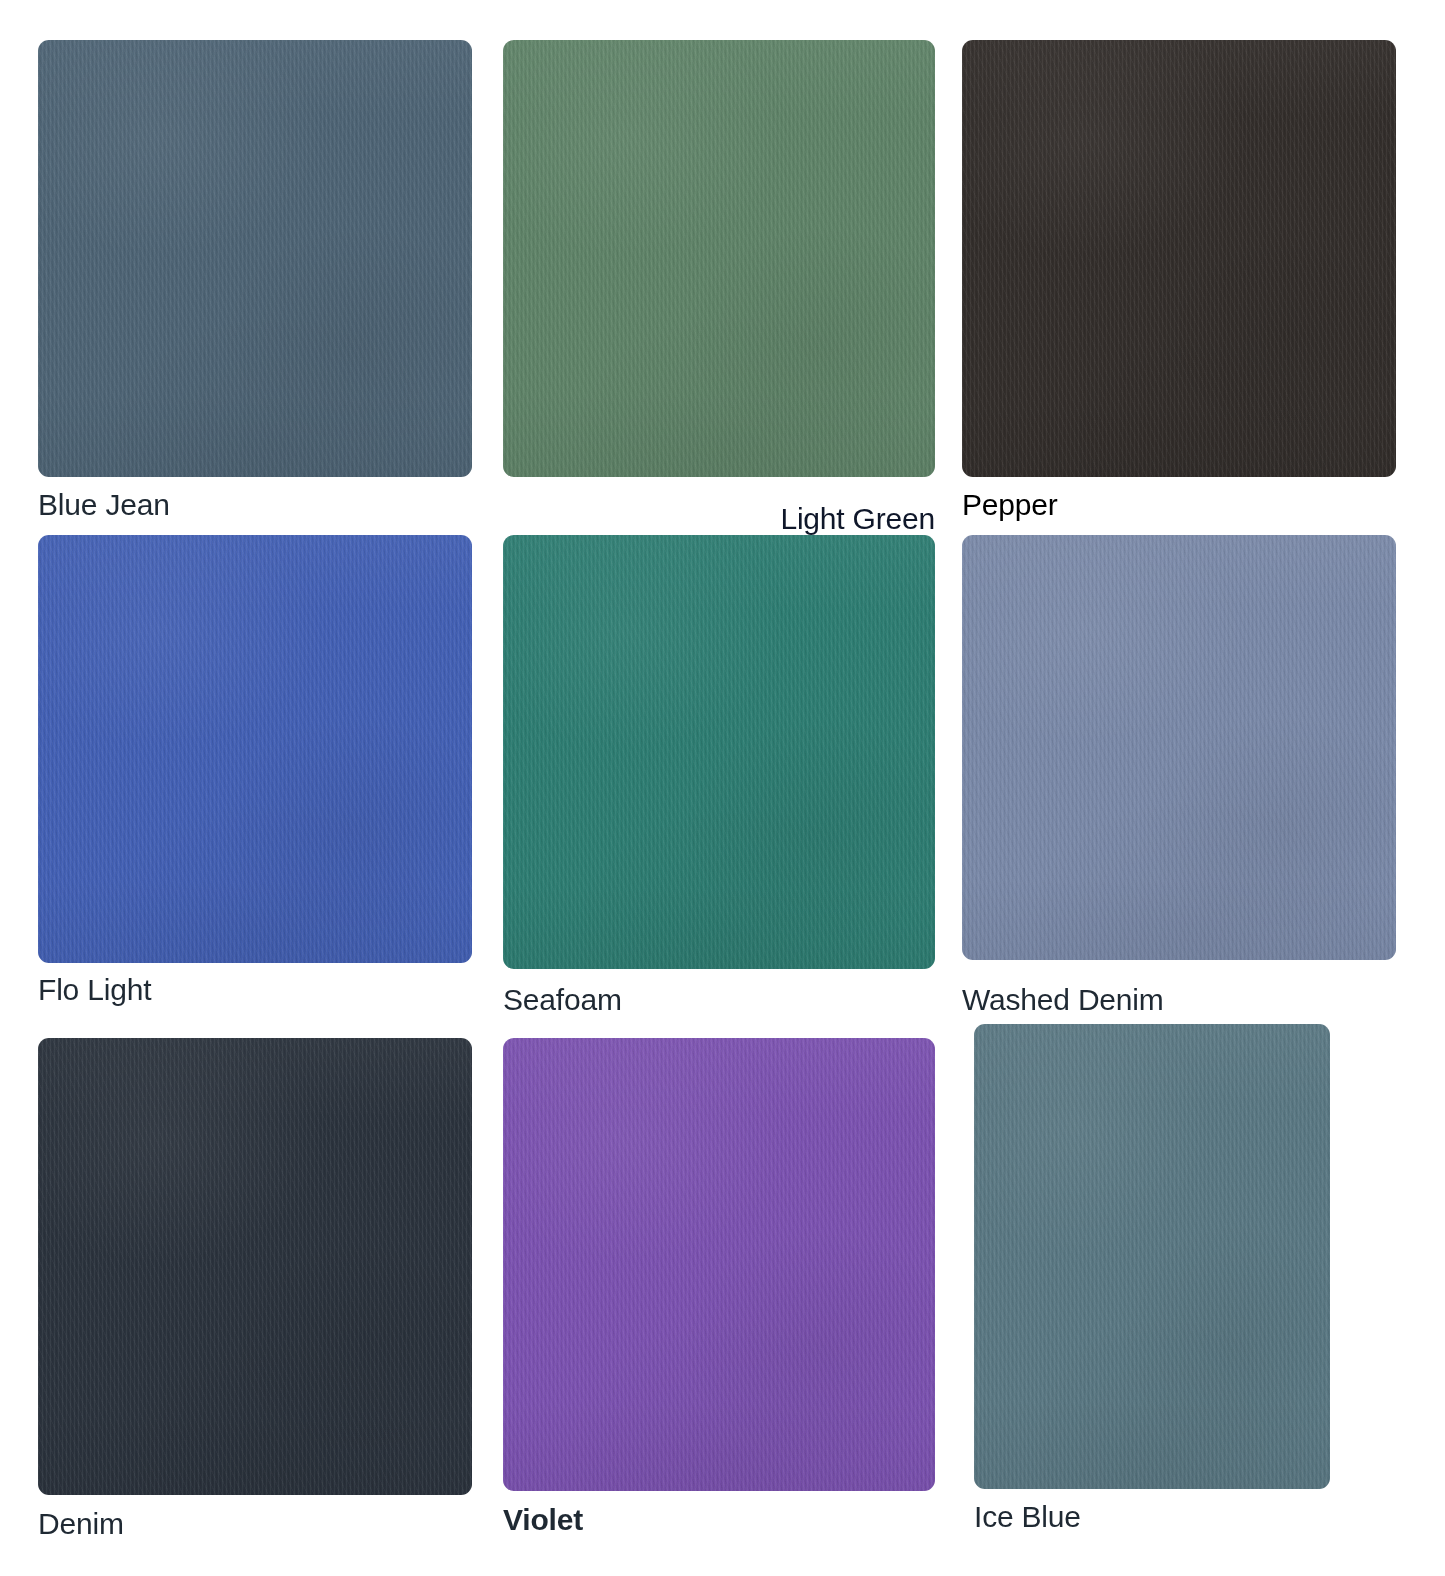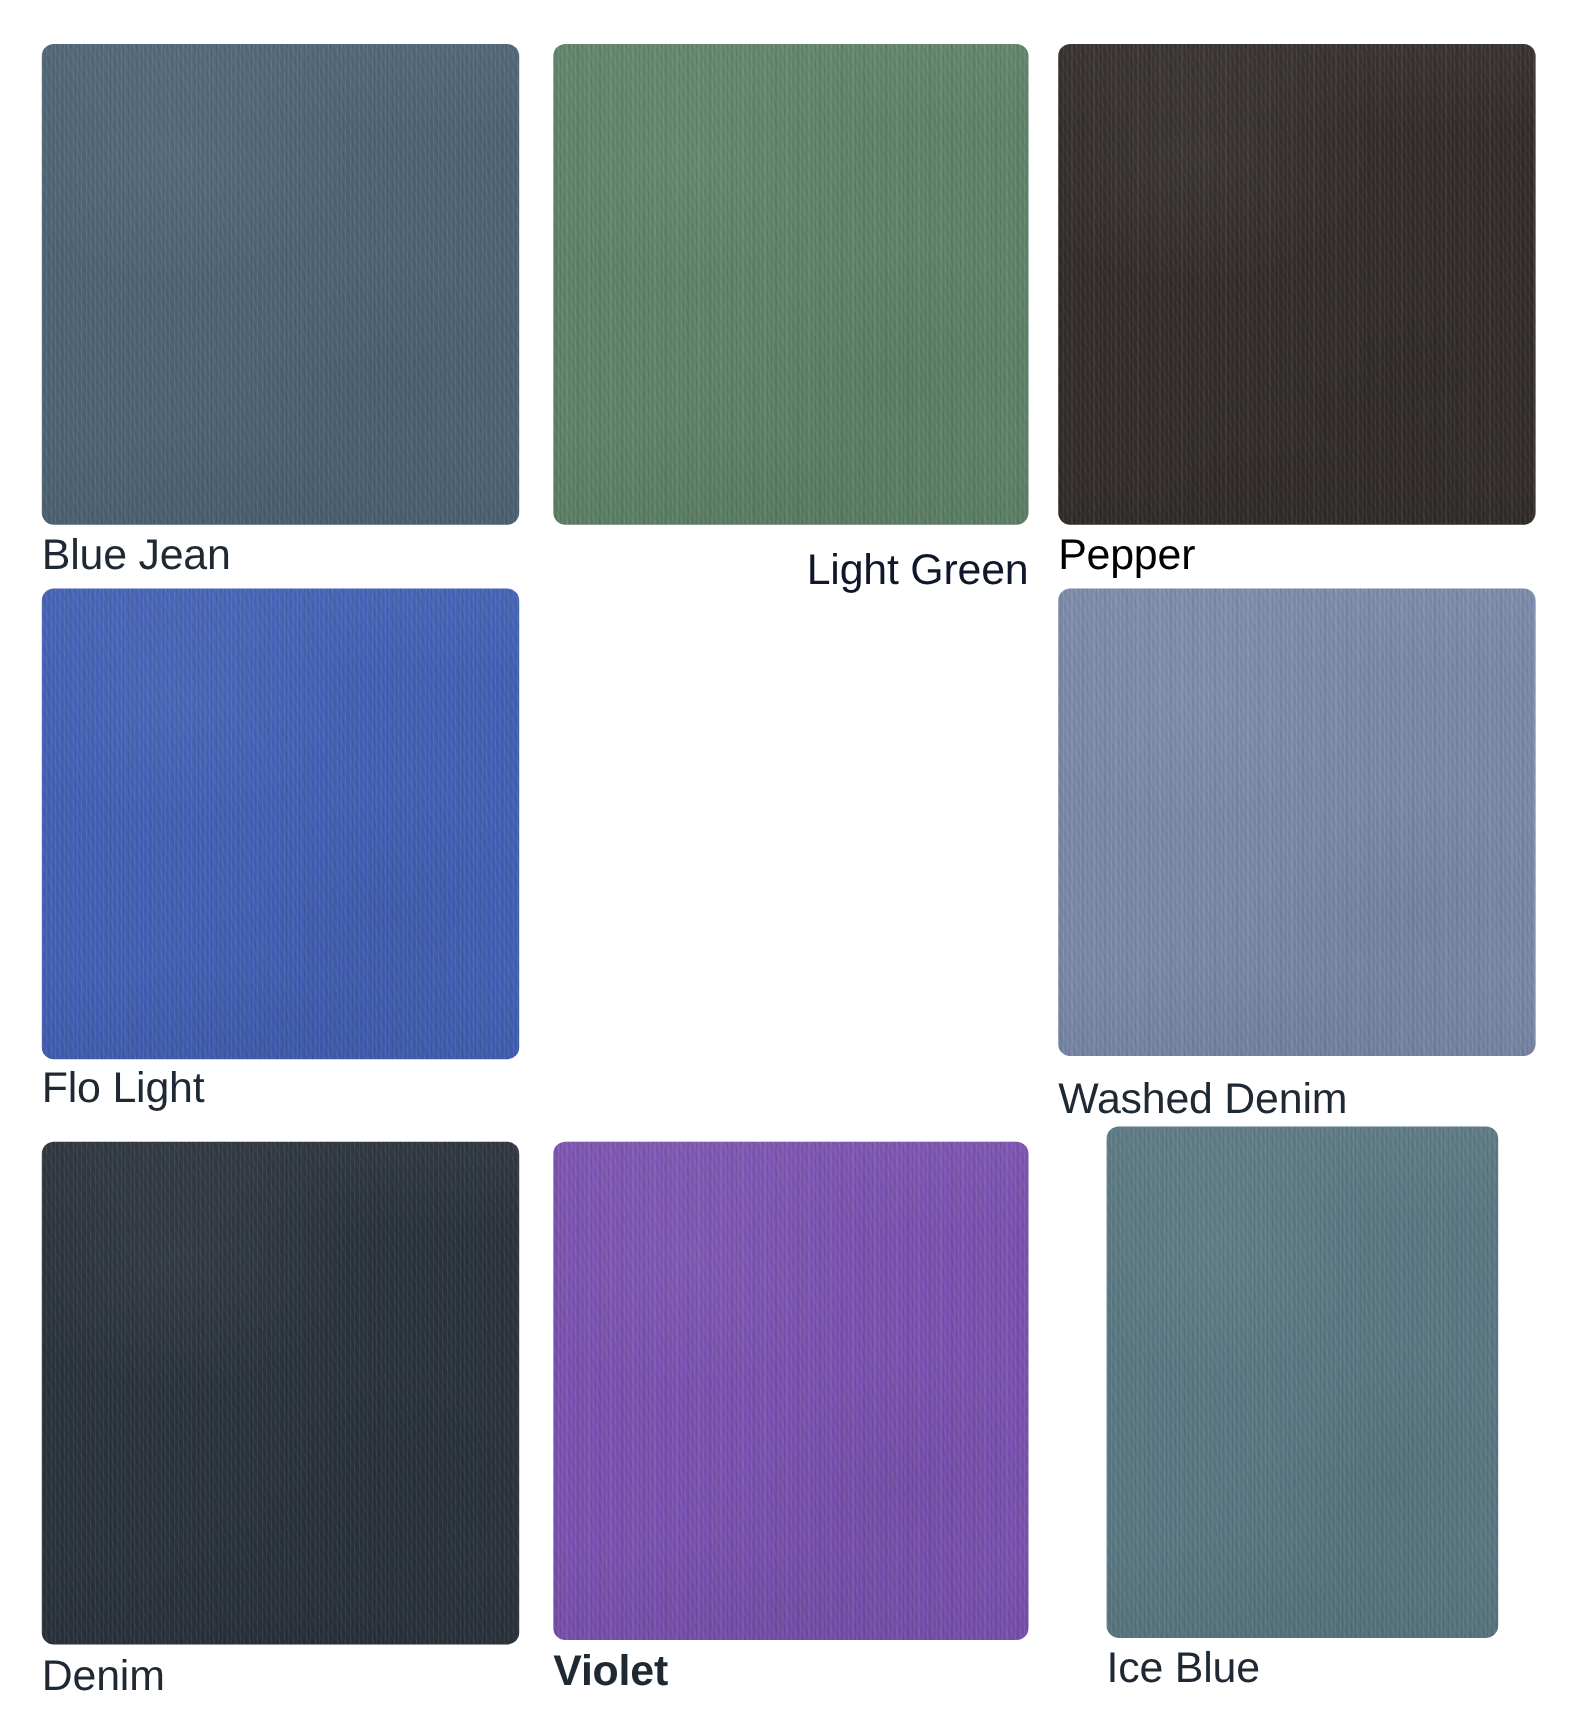--- a/index.html
+++ b/index.html
@@ -77,21 +77,21 @@
     inset: 0;
     background-image: linear-gradient(180deg,
       rgba(255,255,255,0.030) 0%,
       rgba(255,255,255,0.000) 18%,
       rgba(0,0,0,0.000) 80%,
       rgba(0,0,0,0.040) 100%);
   }
 
   .swatch-label {
     margin-top: 18px;
-    font-size: 39px;
+    font-size: 30px;
     line-height: 36px;
     color: #1f2933;
     letter-spacing: -0.2px;
     white-space: nowrap;
   }
 </style>
 </head>
 <body>
 
 <div id="swatch-grid" style="background: rgb(255, 255, 255);">
@@ -124,20 +124,29 @@
     </div>
     <div class="swatch-cell" style="left: 38px; top: 535px; width: 434px;">
       <div class="swatch-chip" title="Flo Blue" style="height: 428px; background-color: rgb(67, 96, 180);">
         <div class="weave-vertical"></div>
         <div class="weave-diagonal"></div>
         <div class="weave-mottle"></div>
         <div class="weave-vignette"></div>
       </div>
       <div class="swatch-label" style="color: rgb(31, 41, 51); margin-top: 9px;">Flo Light</div>
     </div>
+    <div class="swatch-cell" style="left: 503px; top: 535px; width: 432px;">
+      <div class="swatch-chip" title="Seafoam" style="height: 434px; background-color: rgb(46, 125, 114);">
+        <div class="weave-vertical"></div>
+        <div class="weave-diagonal"></div>
+        <div class="weave-mottle"></div>
+        <div class="weave-vignette"></div>
+      </div>
+      <div class="swatch-label" style="color: rgb(31, 41, 51); margin-top: 13px;">Seafoam</div>
+    </div>
     <div class="swatch-cell" style="left: 38px; top: 1038px; width: 434px;">
       <div class="swatch-chip" title="Denim" style="height: 457px; background-color: rgb(43, 51, 61);">
         <div class="weave-vertical"></div>
         <div class="weave-diagonal"></div>
         <div class="weave-mottle"></div>
         <div class="weave-vignette"></div>
       </div>
       <div class="swatch-label" style="color: rgb(31, 41, 51); margin-top: 11px;">Denim</div>
     </div>
     <div class="swatch-cell" style="left: 962px; top: 535px; width: 434px;">
@@ -151,21 +160,21 @@
     </div>
     <div class="swatch-cell" style="left: 503px; top: 1038px; width: 432px;">
       <div class="swatch-chip" title="Violet" style="height: 453px; background-color: rgb(123, 82, 176);">
         <div class="weave-vertical"></div>
         <div class="weave-diagonal"></div>
         <div class="weave-mottle"></div>
         <div class="weave-vignette"></div>
       </div>
       <div class="swatch-label" style="color: rgb(31, 41, 51); margin-top: 11px; font-weight: bold;">Violet</div>
     </div>
-    <div class="swatch-cell" style="left: 962px; top: 1024px; width: 356px; padding-left: 44px;">
+    <div class="swatch-cell" style="left: 930px; top: 1024px; width: 356px; padding-left: 44px;">
       <div class="swatch-chip" title="Ice Blue" style="height: 465px; background-color: rgb(90, 120, 131);">
         <div class="weave-vertical"></div>
         <div class="weave-diagonal"></div>
         <div class="weave-mottle"></div>
         <div class="weave-vignette"></div>
       </div>
       <div class="swatch-label" style="color: rgb(31, 41, 51); margin-top: 10px;">Ice Blue</div>
     </div>
   </div>
 

